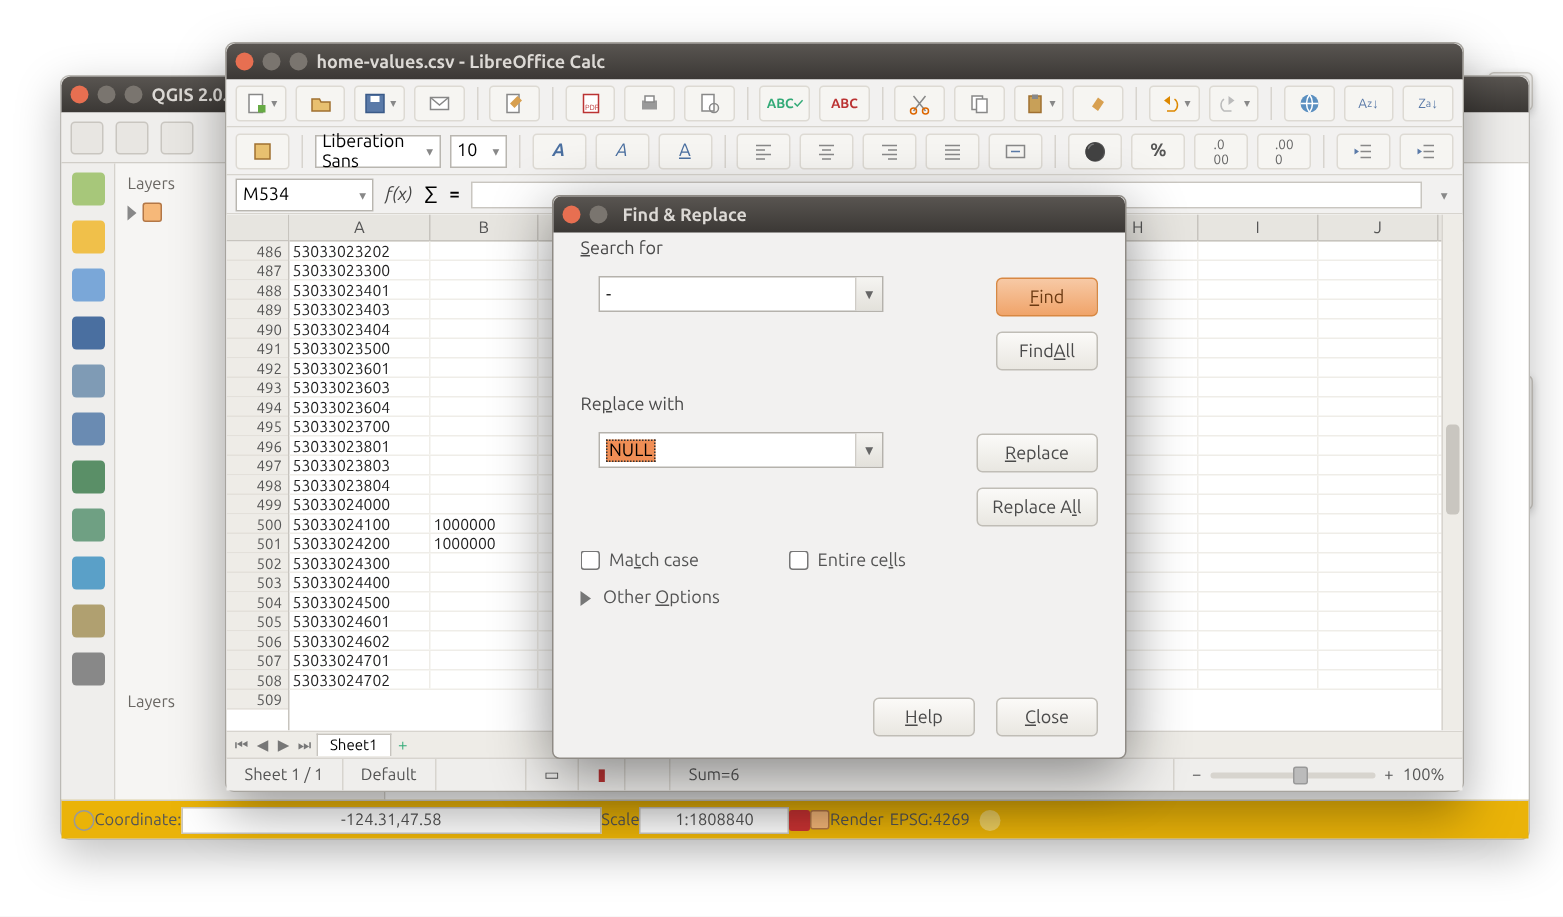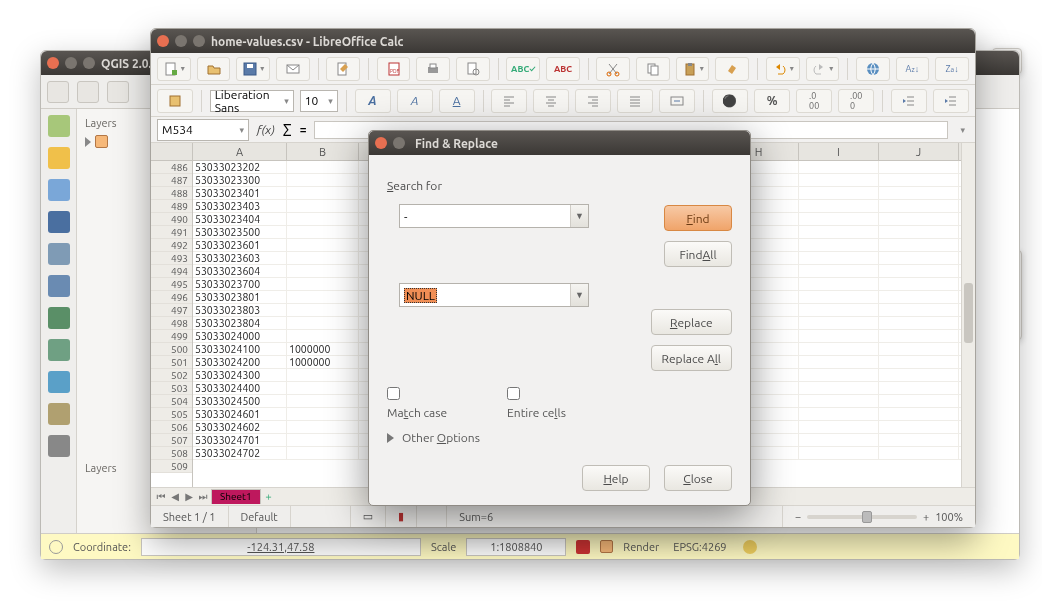--- a/index.html
+++ b/index.html
@@ -21,22 +21,22 @@
   .qgis-toolbar { height: 34px; background: #efeeec; border-bottom: 1px solid #d0cdc7; display:flex; align-items:center; padding:0 6px; gap:8px;}
   .qgis-toolbar .micon { width: 22px; height: 22px; background:#e8e6e2; border:1px solid #c9c6c0; border-radius:3px; }
   .qgis-body { display:flex; height: calc(100% - 24px - 34px - 26px); }
   .qgis-lefticons { width: 36px; background:#efeeec; border-right:1px solid #d5d2cc; display:flex; flex-direction:column; align-items:center; padding:6px 0; gap:10px;}
   .qgis-lefticons .licon { width:22px; height:22px; border-radius:3px; }
   .qgis-layers { width: 180px; background:#f6f5f3; border-right:1px solid #d5d2cc; padding:6px; font-size:11px; color:#555;}
   .qgis-layers .hdr { font-size:11px; color:#6b6864; padding:2px 2px 4px 2px;}
   .qgis-layers .row { display:flex; align-items:center; gap:4px; padding:2px;}
   .tri { width:0;height:0;border-top:5px solid transparent;border-bottom:5px solid transparent;border-left:6px solid #888;}
   .chk { width:13px;height:13px;border:1px solid #b37746;background:#f6b879;border-radius:2px;}
-  .qgis-status { height:26px; background:#fef9c3; border-top:1px solid #d0cdc7; display:flex; align-items:center; font-size:11px; color:#555; gap:10px; padding:0 8px;}
-  .coordbox { flex:0 0 280px; height:18px; border:1px solid #c9c6c0; background:#fff; text-align:center; line-height:16px;text-decoration:underline;}
+  .qgis-status { height:26px; background:#eab308; border-top:1px solid #d0cdc7; display:flex; align-items:center; font-size:11px; color:#555; padding:0 8px;}
+  .coordbox { flex:0 0 280px; height:18px; border:1px solid #c9c6c0; background:#fff; text-align:center; line-height:16px;}
   .scbox { flex:0 0 100px; height:18px; border:1px solid #c9c6c0; background:#fff; text-align:center; line-height:16px;}
 
   
   .calc {
     position: absolute; left: 150px; top: 28px; width: 826px; height: 500px;
     background: #f2f1f0; border: 1px solid #a7a49e; border-radius: 6px;
     box-shadow: 0 14px 34px rgba(0,0,0,.35);
   }
   .calc .titlebar { border-radius: 6px 6px 0 0; }
   .tb-row { height: 32px; background:#f2f1f0; border-bottom:1px solid #d7d4ce; display:flex; align-items:center; padding:0 6px; gap:6px;}
@@ -63,47 +63,47 @@
   .grid { position:relative;}
   .grow { display:flex; height:13px; border-bottom:1px solid #efede8;}
   .gcell { flex:0 0 80px; font-size:10.5px; color:#222; padding-left:2px; border-right:1px solid #efede8; line-height:13px; white-space:nowrap;}
   .gcell.cA { flex:0 0 94px; text-align:left;}
   .gcell.cB { flex:0 0 72px; text-align:left;}
   .vscroll { position:absolute; right:0; top:0; bottom:0; width:14px; background:#eeece7; border-left:1px solid #d7d4ce;}
   .vscroll .thumb { position:absolute; left:2px; right:2px; top:140px; height:60px; background:#c9c6c0; border-radius:3px;}
 
   .sheet-tabs { height:18px; background:#eeece7; border-top:1px solid #d7d4ce; display:flex; align-items:center; font-size:10px; padding-left:4px; gap:2px;}
   .sheet-tabs .nav { width:12px; text-align:center; color:#777;}
-  .sheet-tabs .tab { background:#be185d; border:1px solid #c7c4be; border-bottom:none; padding:0 8px; line-height:14px;}
+  .sheet-tabs .tab { background:#ffffff; border:1px solid #c7c4be; border-bottom:none; padding:0 8px; line-height:14px;}
   .calc-status { height:22px; background:#efeeec; border-top:1px solid #d7d4ce; display:flex; align-items:center; font-size:11px; color:#555;}
   .calc-status > div { padding:0 12px; border-right:1px solid #d7d4ce; height:100%; display:flex; align-items:center;}
   .zoom { margin-left:auto; display:flex; align-items:center; gap:6px; padding:0 10px;}
   .zoom .track { width:110px; height:4px; background:#d7d4ce; border-radius:2px; position:relative;}
   .zoom .track .knob { position:absolute; top:-4px; left:50%; width:10px;height:12px;background:#bbb;border:1px solid #999;border-radius:2px;}
 
   
   .dialog {
     position:absolute; left:368px; top:130px; width:383px; height:376px;
     background:#f2f1f0; border:1px solid #8f8b85; border-radius:5px;
     box-shadow: 0 10px 40px rgba(0,0,0,.45);
   }
   .dialog .dtitle { height:24px; background:linear-gradient(#595551,#3b3835); border-radius:5px 5px 0 0; display:flex; align-items:center; padding:0 6px; gap:6px; color:#dcd9d5; font-size:12px; font-weight:bold;}
-  .dialog .body { padding:24px 18px 12px 18px; font-size:12px; color:#4a4a4a;}
+  .dialog .body { padding:4px 18px 12px 18px; font-size:12px; color:#4a4a4a;}
   .dialog .grp { margin-bottom:18px; position:relative;}
   .dialog label.sec { display:block; font-weight:normal; color:#4a4a4a; margin-bottom:12px;}
   .dialog .combo { width:190px; height:24px; border:1px solid #b5b2ac; background:#fff; display:flex; align-items:center; padding:0 4px; position:relative;}
   .dialog .combo .arrow { position:absolute; right:0; top:0; bottom:0; width:18px; border-left:1px solid #cfccc6; background:linear-gradient(#f5f4f1,#e3e1db); display:flex; align-items:center; justify-content:center; font-size:9px; color:#666;}
   .dialog .combo input { border:none; outline:none; width:100%; font-size:12px; background:transparent;}
   .dialog .replaceval { background:#f08e55; padding:0 1px; color:#000; border:1px dotted #333;}
   .dialog .btncol { position:absolute; right:0; top:26px; display:flex; flex-direction:column; gap:10px;}
   .dialog .grp.replace .btncol { top:26px; }
   .btn { min-width:68px; height:26px; border:1px solid #c0bdb6; border-radius:4px; background:linear-gradient(#fbfaf8,#e9e7e1); font-size:12px; color:#4a4a4a; padding:0 10px; display:flex; align-items:center; justify-content:center; cursor:pointer;}
   .btn.primary { background:linear-gradient(#f7c9a5,#f0a46a); border-color:#d88843; color:#6b3a12;}
   .checkrow { display:flex; gap:60px; margin:6px 0 12px 0;}
-  .checkrow label { display:flex; align-items:flex-start; gap:6px; color:#555;flex-direction:column;}
+  .checkrow label { display:flex; align-items:flex-end; gap:6px; color:#555;}
   .checkrow input { width:13px; height:13px;}
   .other { display:flex; align-items:center; gap:8px; color:#555; margin-bottom:30px;}
   .other .tri2 { width:0;height:0;border-top:5px solid transparent;border-bottom:5px solid transparent;border-left:7px solid #777;}
   .dlg-footer { position:absolute; bottom:14px; right:18px; display:flex; gap:14px;}
   u.ak { text-decoration: underline; }
 
   
   .floaty { position:absolute; right:20px; top:48px; width:30px; height:26px; background:#efeeec; border:1px solid #c9c6c0; border-radius:4px; box-shadow:0 2px 6px rgba(0,0,0,.2); font-size:12px; color:#5a7aa8; text-align:center; line-height:24px;}
   .floaty2 { position:absolute; right:20px; top:250px; width:30px; height:90px; background:#efeeec; border:1px solid #c9c6c0; border-radius:4px; box-shadow:0 2px 6px rgba(0,0,0,.2);}
 </style>
@@ -626,20 +626,21 @@
         <input value="-" style="">
         <div class="arrow">▼</div>
       </div>
       <div class="btncol">
         <div class="btn primary"><u class="ak">F</u>ind</div>
         <div class="btn">Find <u class="ak">A</u>ll</div>
       </div>
     </div>
 
     <div class="grp replace" style="height:86px;">
+      <label class="sec">Re<u class="ak">p</u>lace with</label>
       <div class="combo" style="margin-left:12px;">
         <span class="replaceval">NULL</span>
         <div class="arrow">▼</div>
       </div>
       <div class="btncol">
         <div class="btn"><u class="ak">R</u>eplace</div>
         <div class="btn">Replace A<u class="ak">l</u>l</div>
       </div>
     </div>
 

